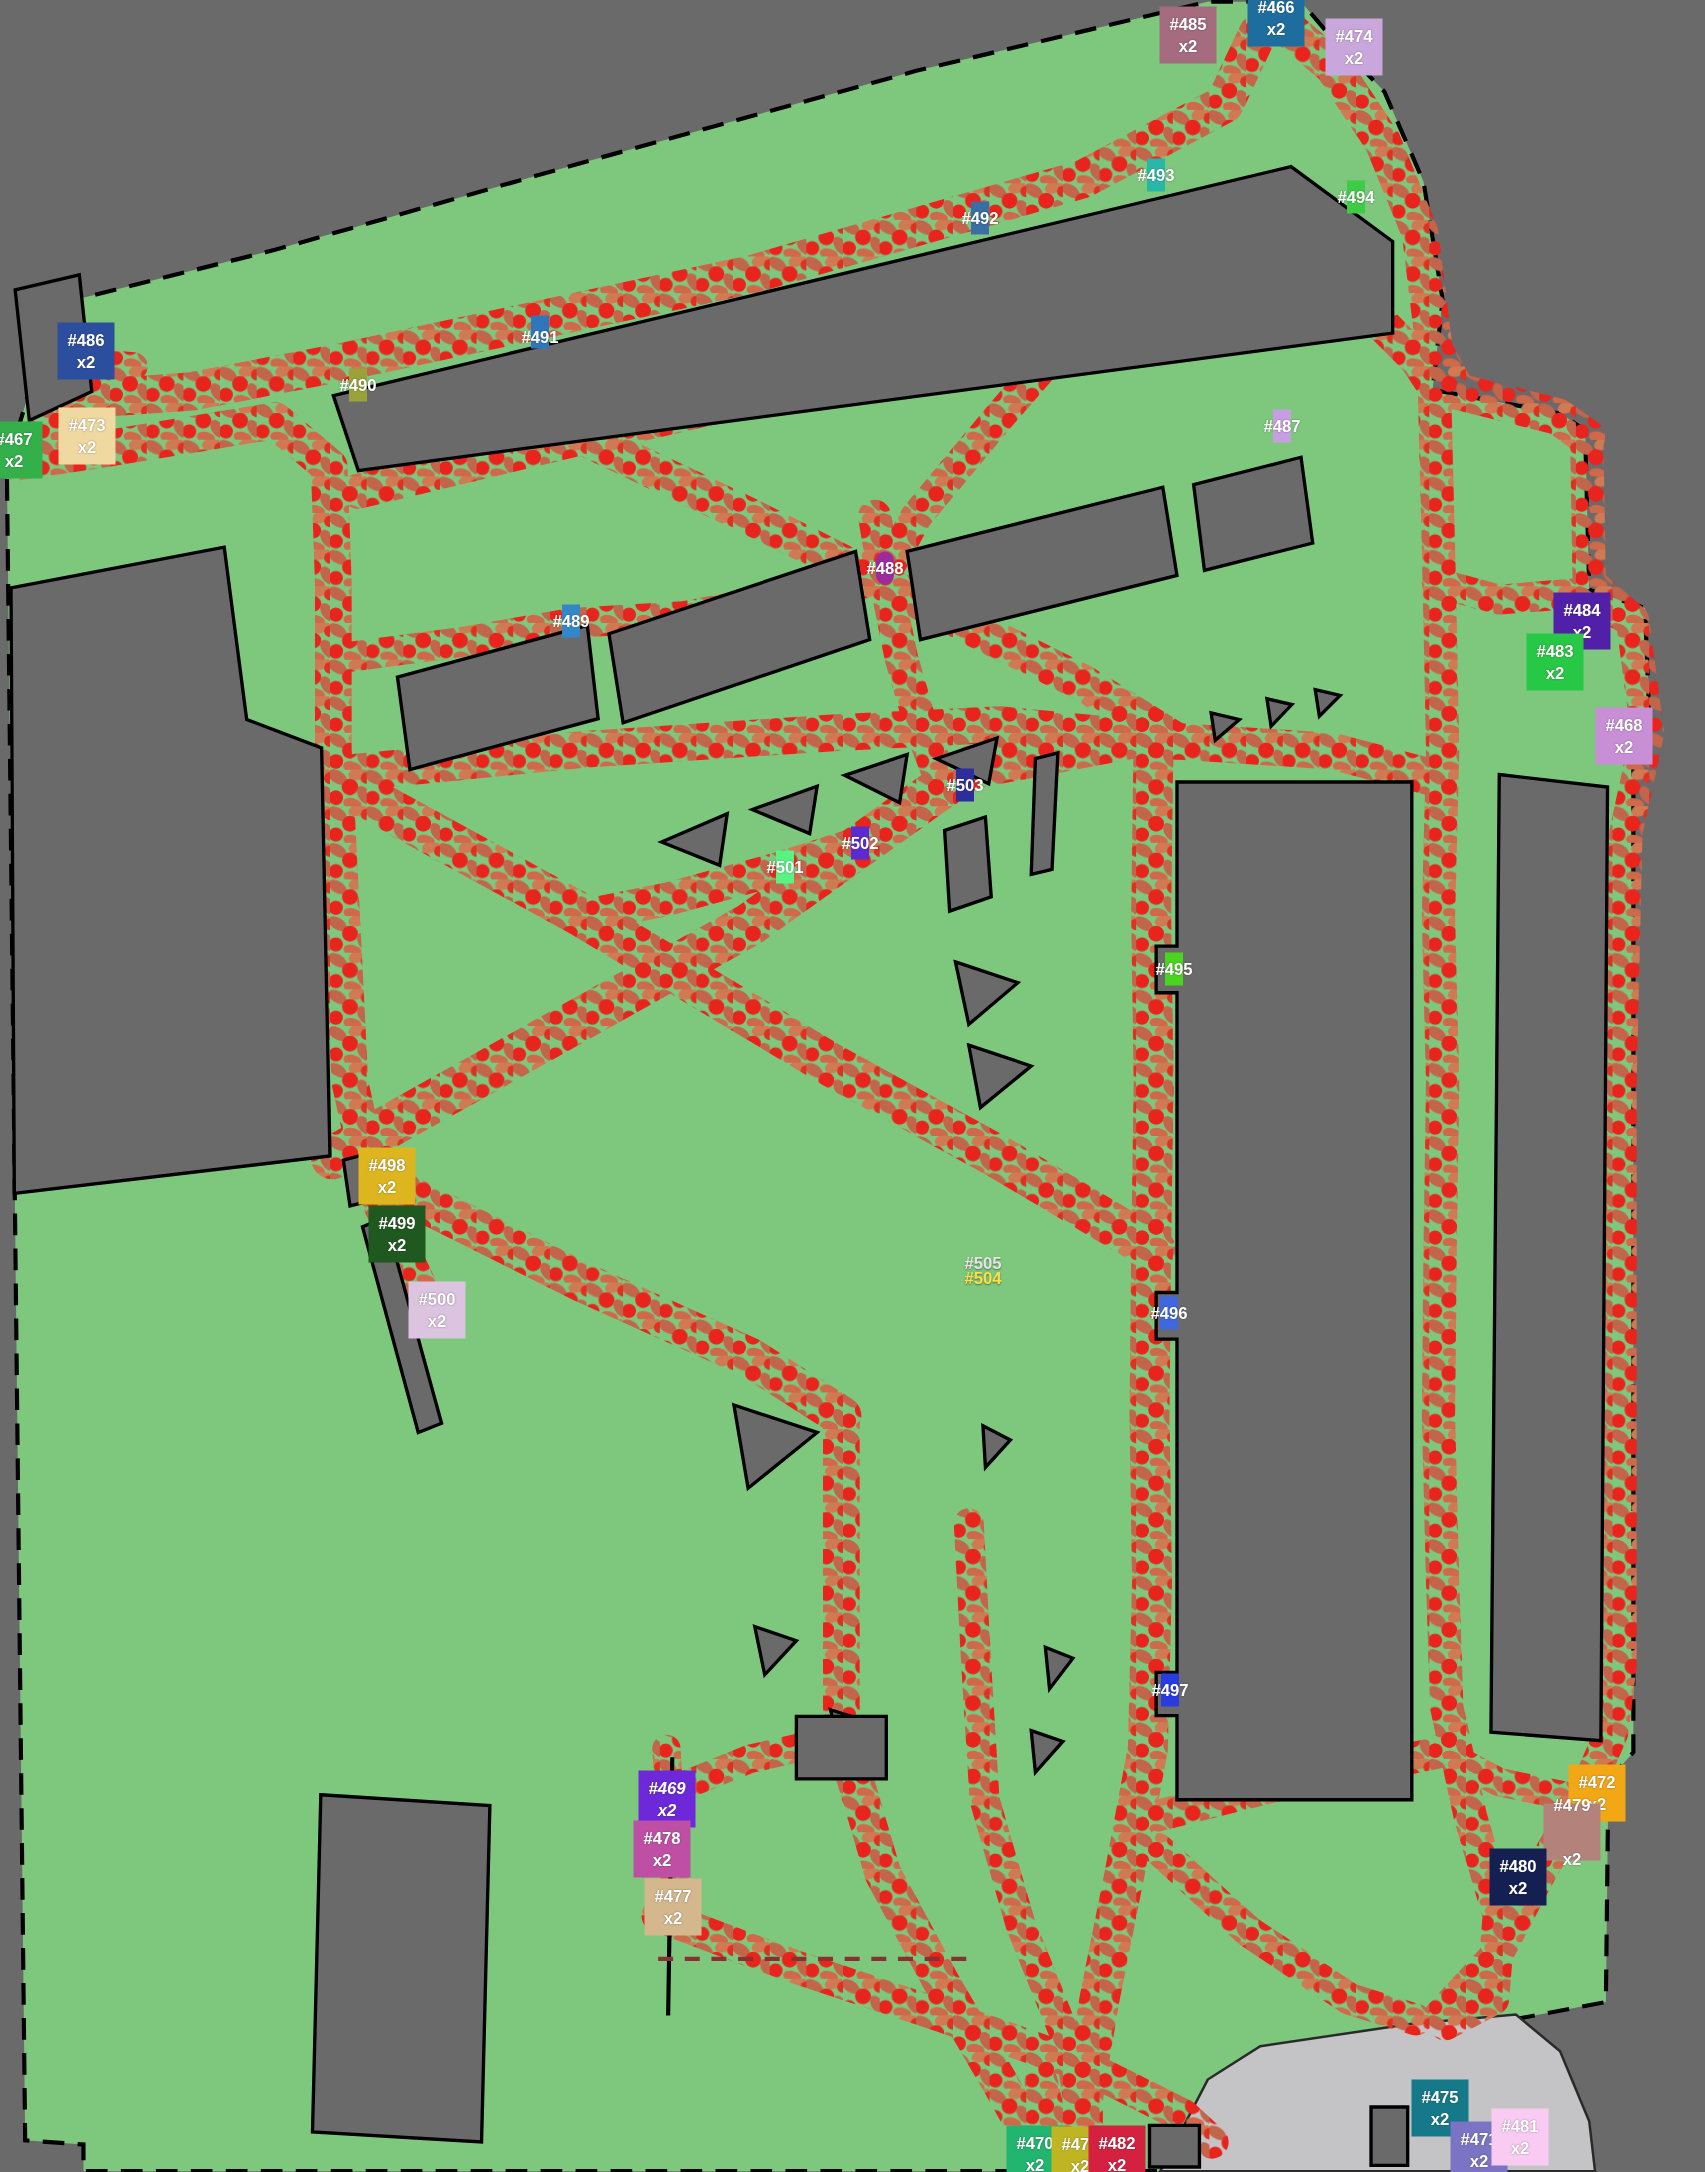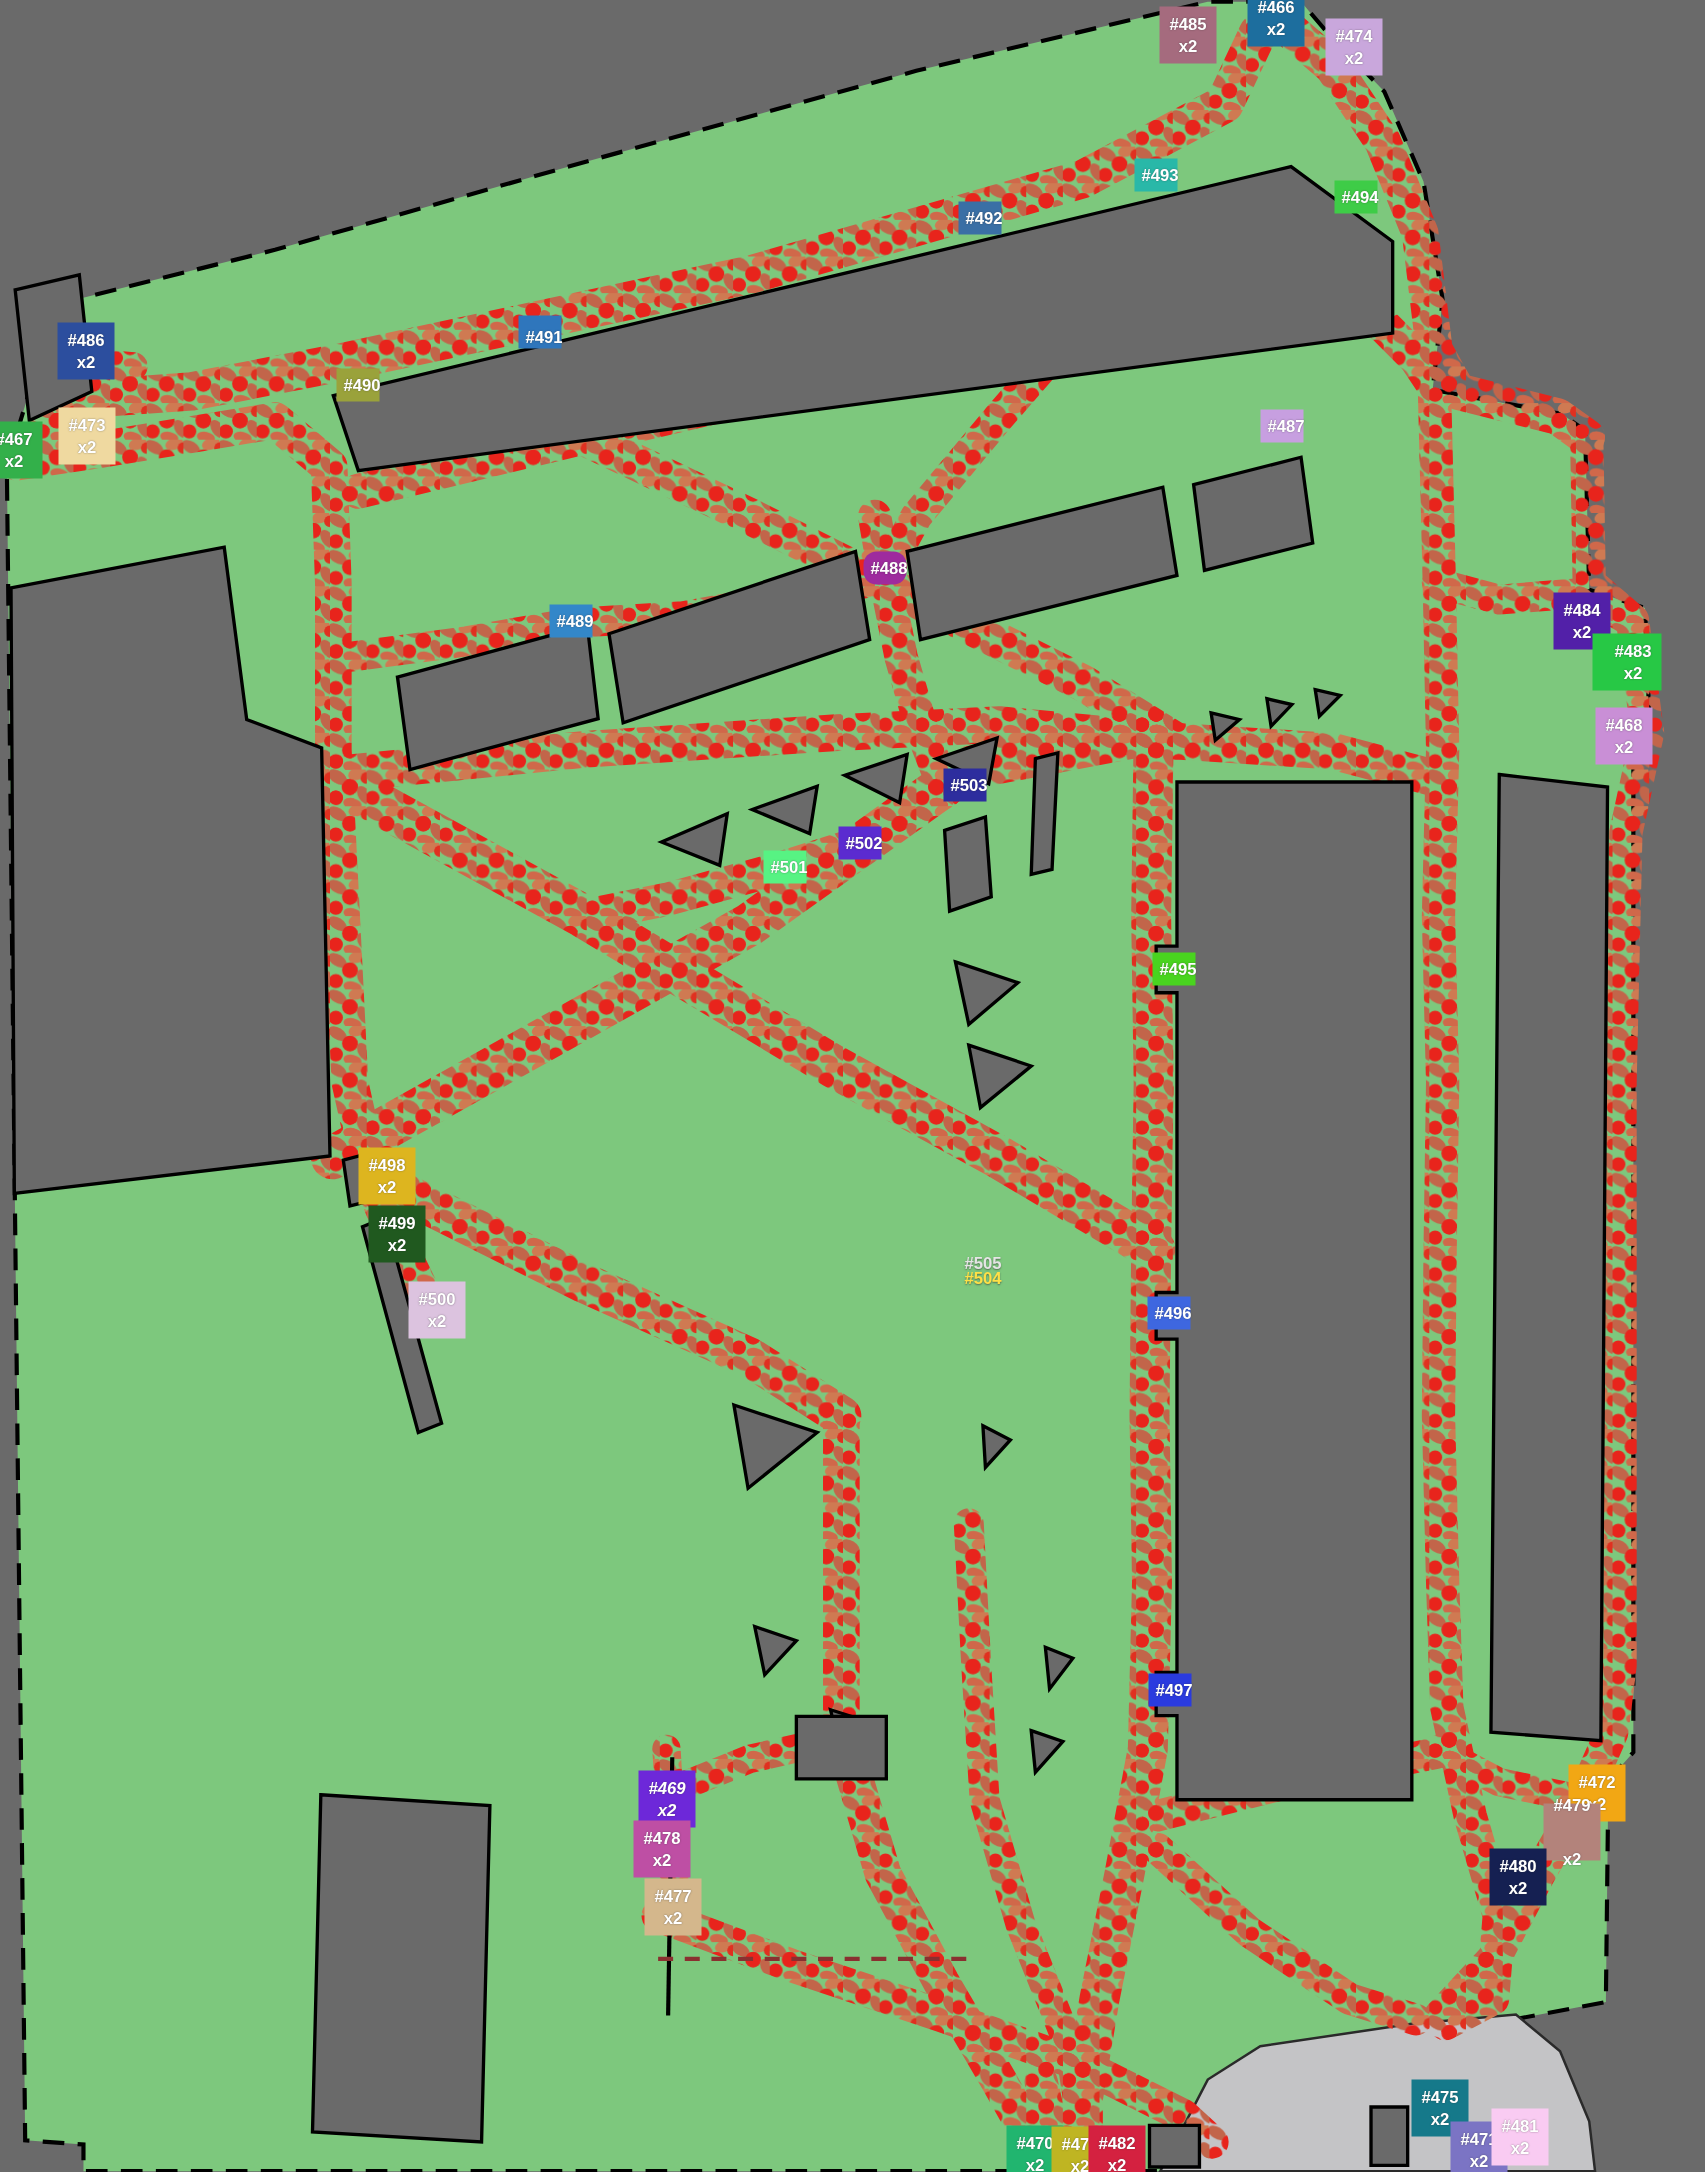--- a/index.html
+++ b/index.html
@@ -10,21 +10,21 @@
   .plaza{fill:#c4c4c6;stroke:#2a2a2a;stroke-width:3;}
   .building{fill:#6a6a6a;stroke:#000;stroke-width:4;}
   .trail{fill:none;stroke-linecap:round;stroke-linejoin:round;}
   .fence{stroke:#000;stroke-width:5;fill:none;}
   .dashline{stroke:#8a3030;stroke-width:5;stroke-dasharray:18 14;fill:none;}
   .marker{position:absolute;transform:translate(-50%,-50%);display:flex;flex-direction:column;
           align-items:center;justify-content:center;color:#fff;
           font:700 16.7px/1.3 "Liberation Sans",sans-serif;text-align:center;
           text-shadow:0 0.8px 1.7px rgba(50,50,50,.6);z-index:5;}
   .marker.lg{width:57px;height:57px;}
-  .marker.sm{width:35px;height:33px;white-space:nowrap;overflow:visible;padding-left:8px;}
+  .marker.sm{width:18px;height:33px;white-space:nowrap;overflow:visible;}
   .marker.txt{background:transparent!important;width:8.3px;height:8.3px;white-space:nowrap;}
   .marker span{pointer-events:none;}
 </style>
 </head>
 <body>
 
 <div id="stage">
   <svg id="map-svg" width="1706" height="2172" viewBox="0 0 2048 2608" xmlns="http://www.w3.org/2000/svg">
     <defs>
       <pattern id="traildots" width="44" height="44" patternUnits="userSpaceOnUse">
@@ -131,21 +131,21 @@
         <span>x2</span>
       </div>
       <div class="marker lg" style="left: 14px; top: 450px; background: rgb(51, 176, 74);">
         <span>#467</span>
         <span>x2</span>
       </div>
       <div class="marker lg" style="left: 1582px; top: 621px; background: rgb(82, 32, 168);">
         <span>#484</span>
         <span>x2</span>
       </div>
-      <div class="marker lg" style="left: 1627px; top: 662px; background: rgb(39, 200, 69); padding-left: 12px;">
+      <div class="marker lg" style="left: 1555px; top: 662px; background: rgb(39, 200, 69);">
         <span>#483</span>
         <span>x2</span>
       </div>
       <div class="marker lg" style="left: 1624px; top: 736px; background: rgb(201, 143, 214);">
         <span>#468</span>
         <span>x2</span>
       </div>
       <div class="marker lg" style="left: 387px; top: 1176px; background: rgb(221, 181, 31);">
         <span>#498</span>
         <span>x2</span>

